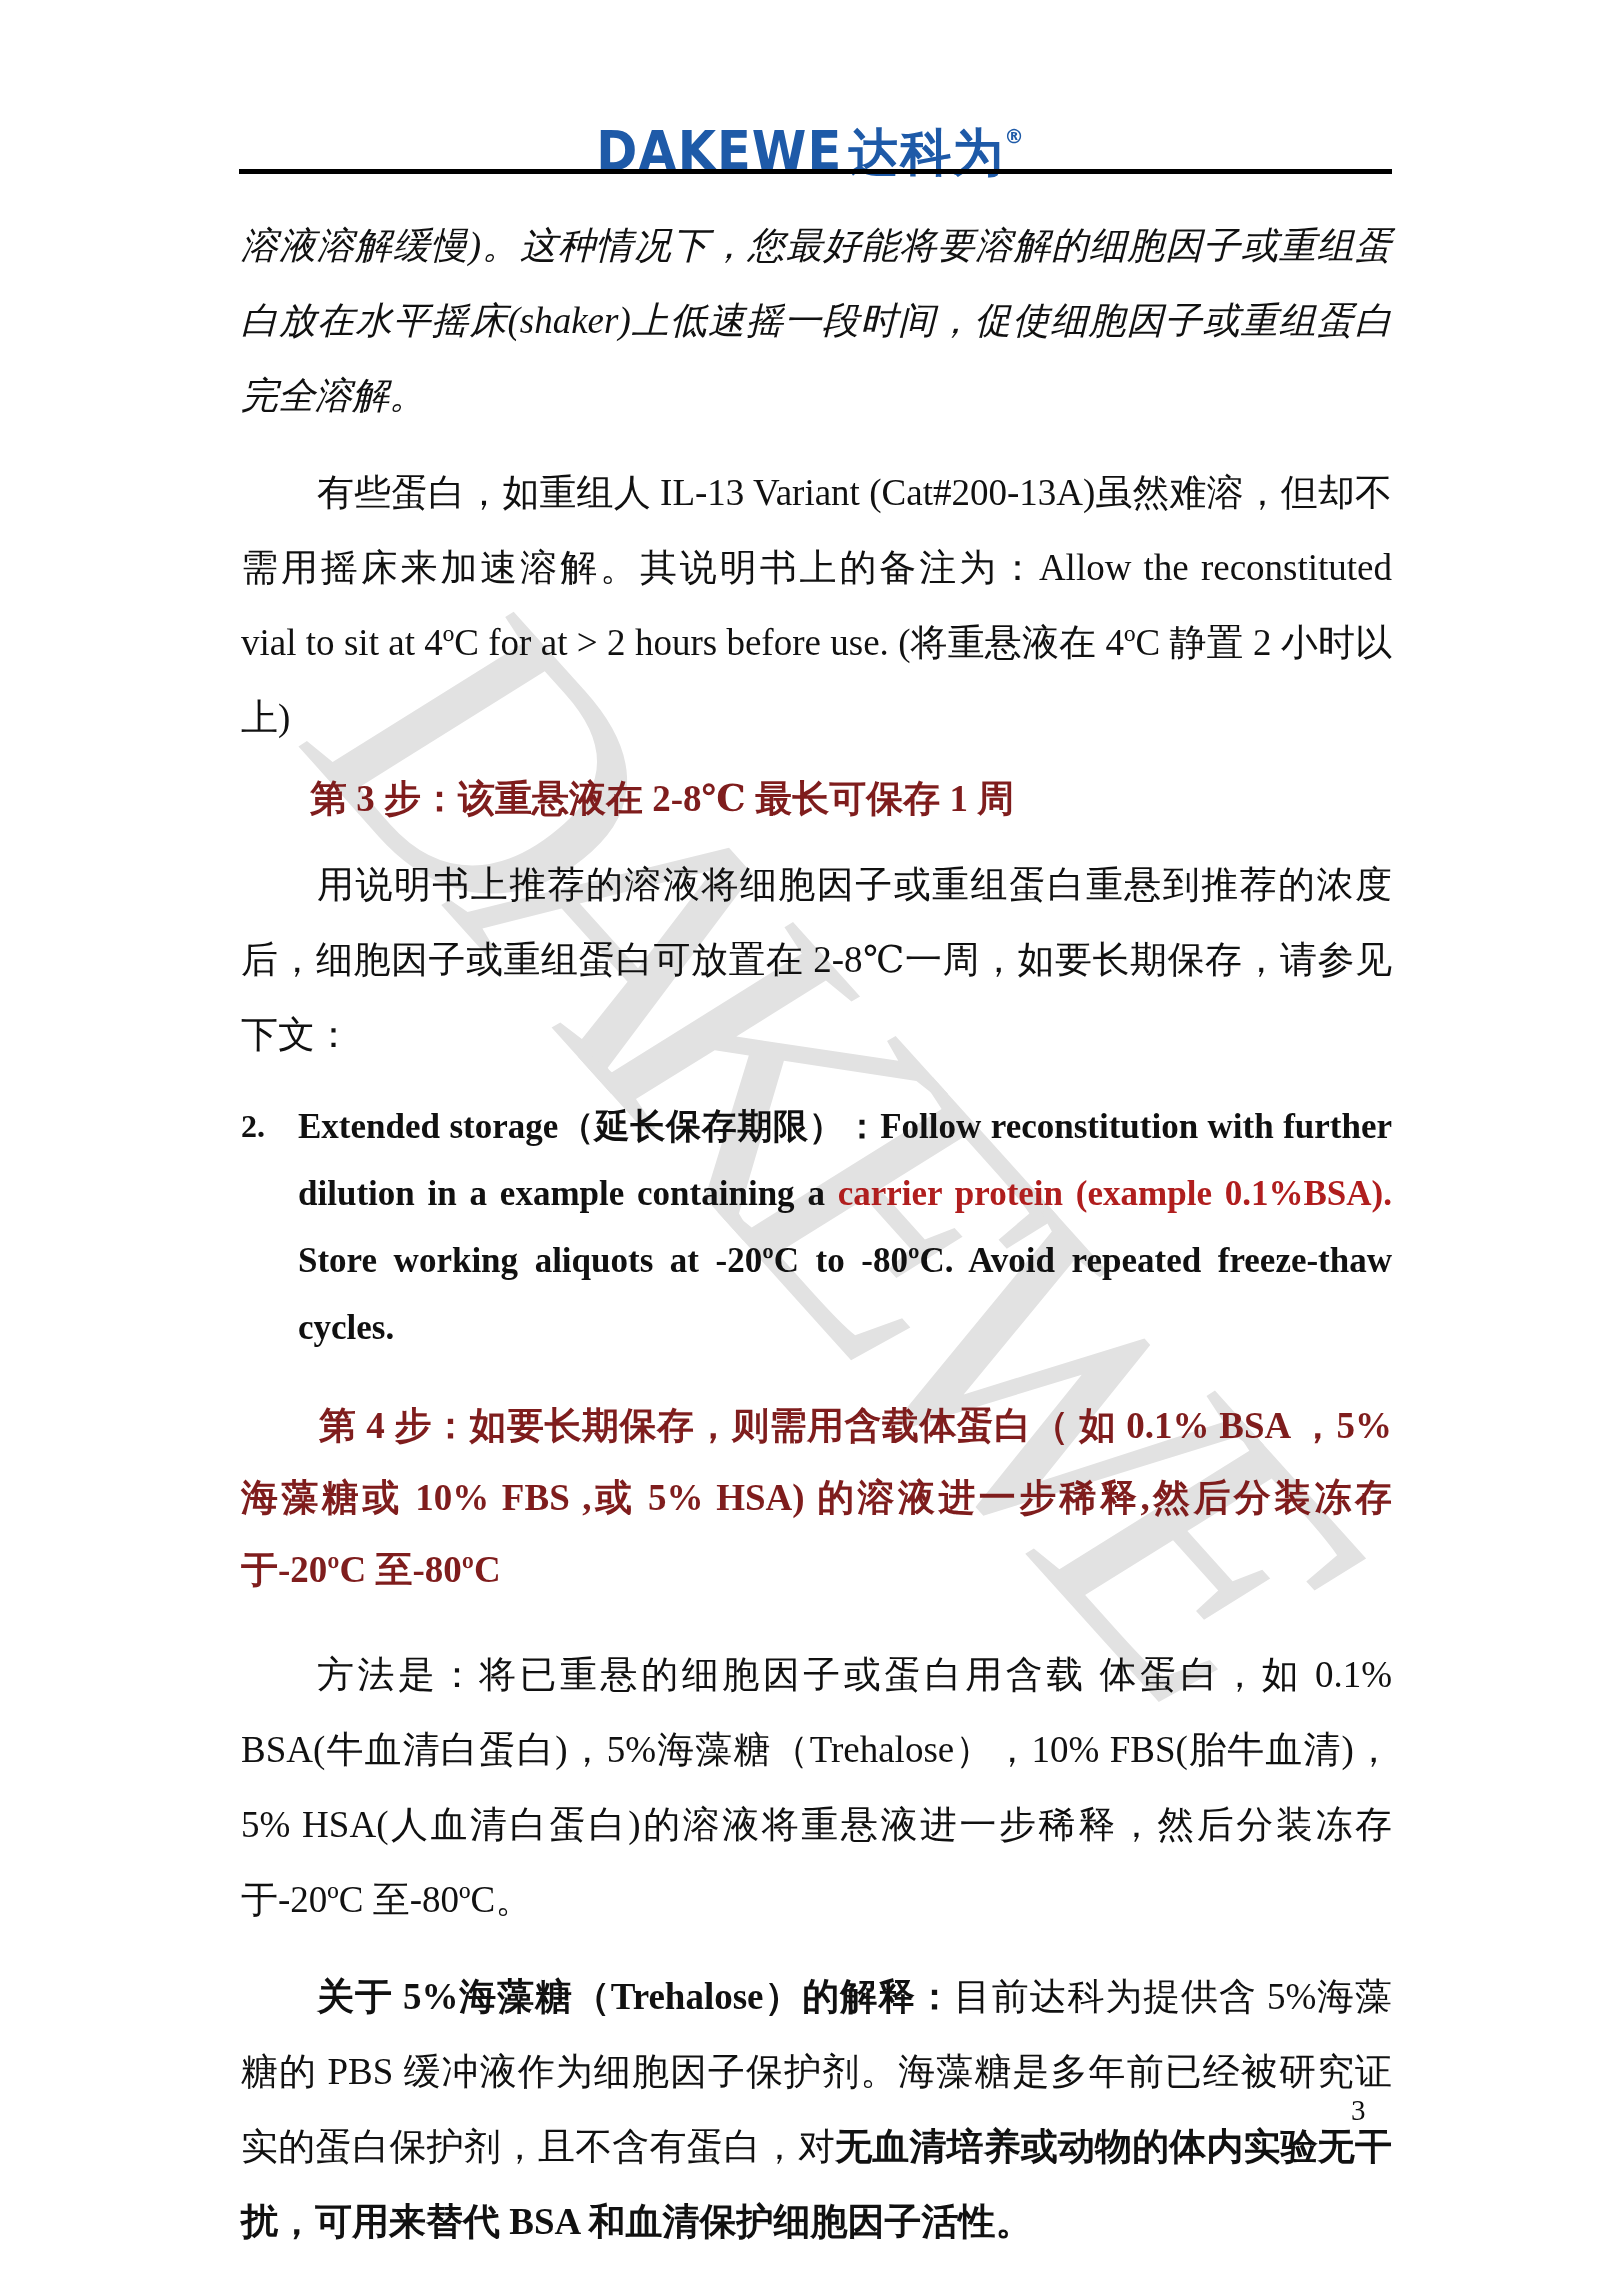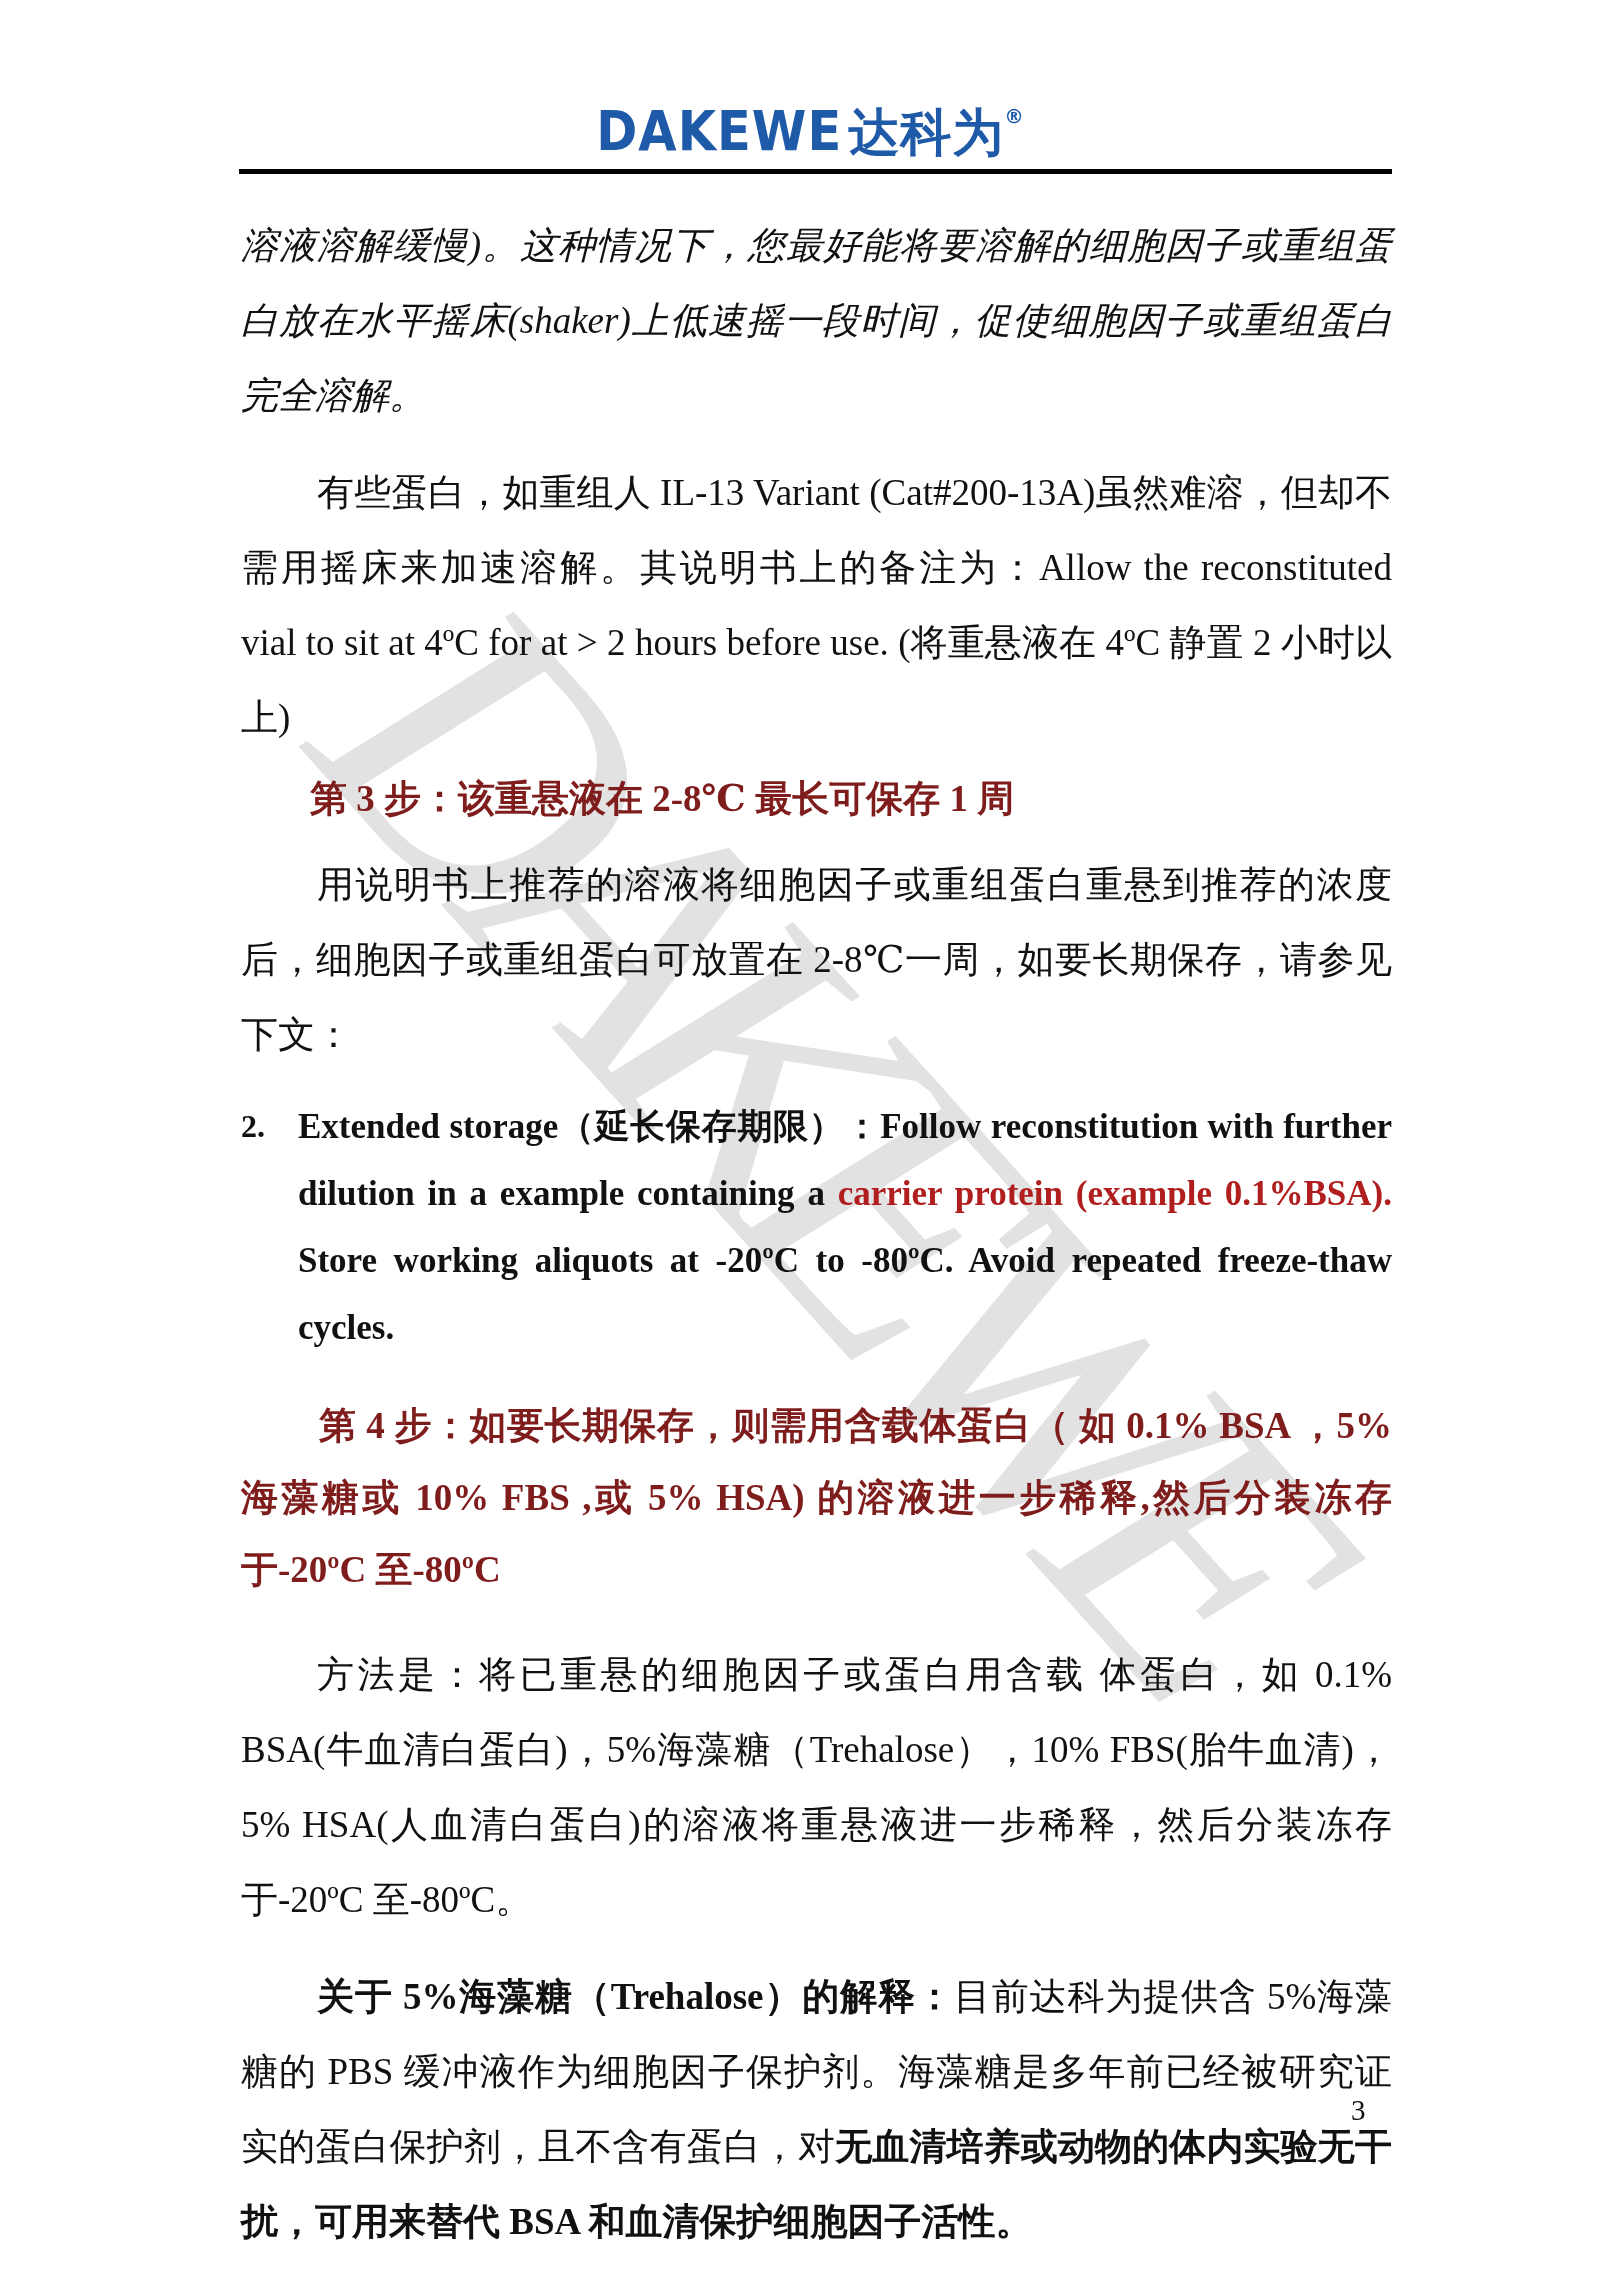--- a/index.html
+++ b/index.html
@@ -22,21 +22,21 @@
     font-size:382px;
     letter-spacing:-0.12em;
     color:#e2e2e2;
     white-space:nowrap;
     z-index:0;
     user-select:none;
   }
   
   header{position:relative;z-index:1;}
   .logo{
-    position:absolute;left:0;top:104px;width:100%;
+    position:absolute;left:0;top:124px;width:100%;
     text-align:center;
     font-family:"DejaVu Sans","Liberation Sans",sans-serif;
     font-weight:bold;
     color:#1e5aa8;
     line-height:1;
     letter-spacing:1px;
     white-space:nowrap;
   }
   .logo-en{font-size:55px;font-stretch:condensed;}
   .logo-cn{font-size:51px;margin-left:5.9px;}

